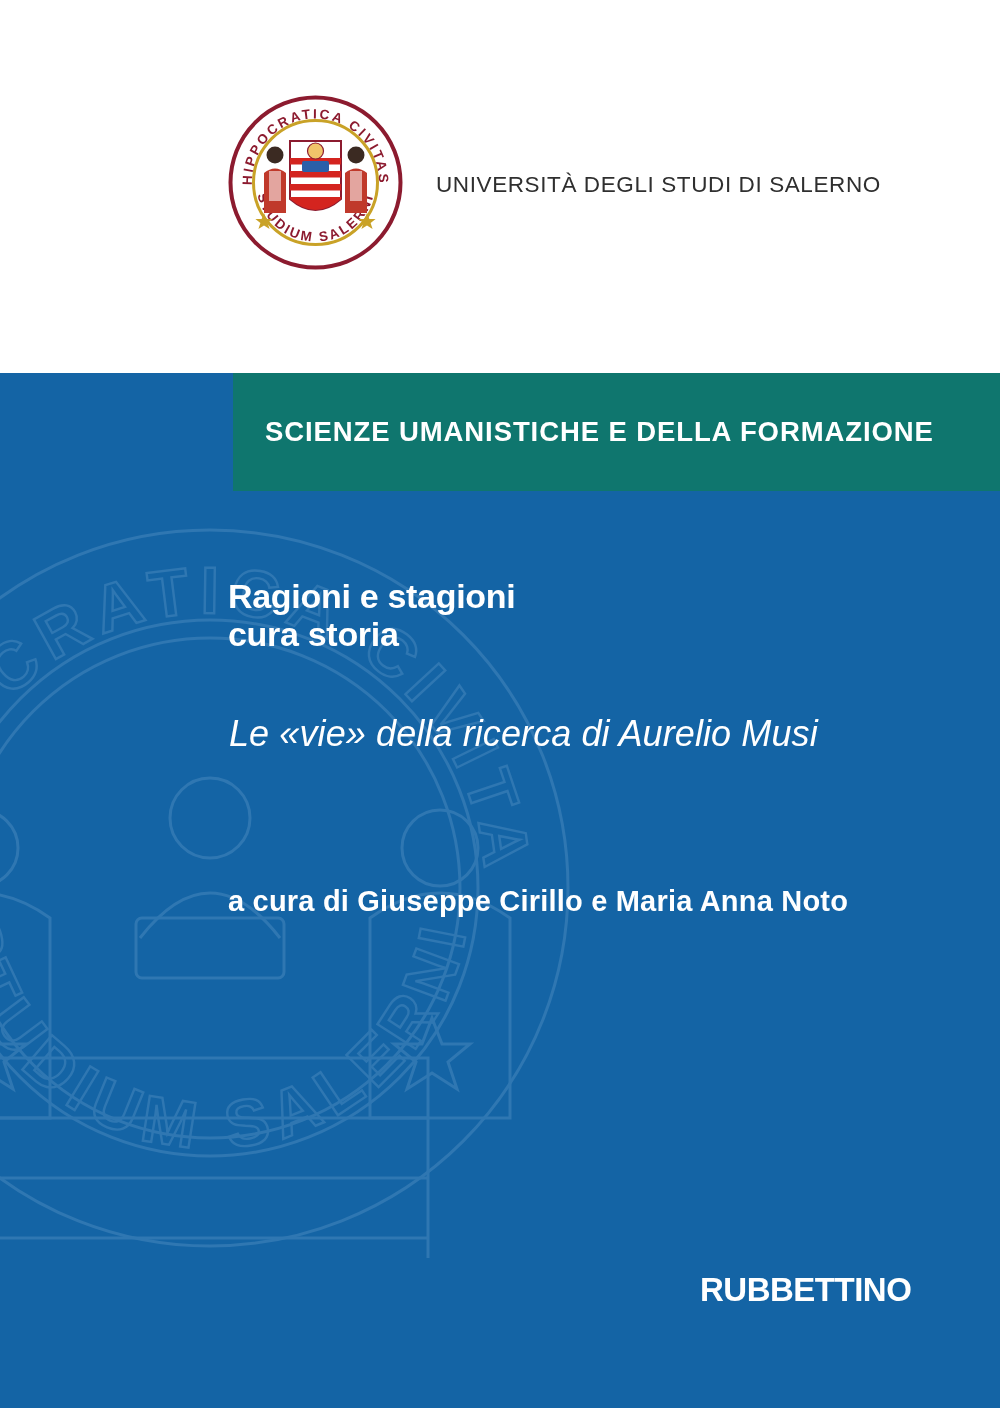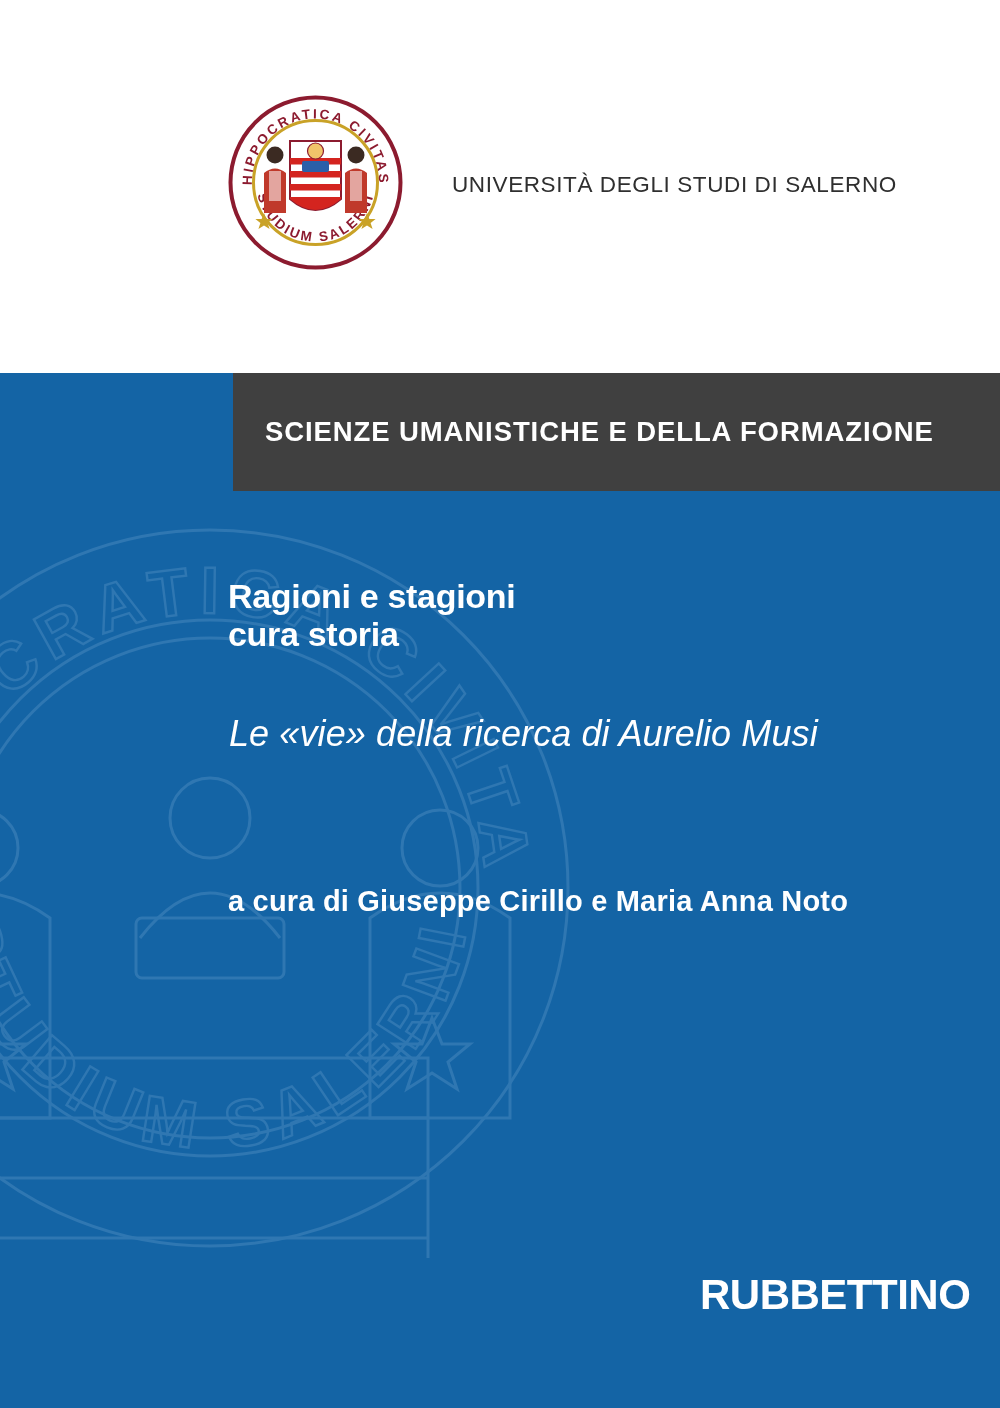--- a/index.html
+++ b/index.html
@@ -28,21 +28,21 @@
   }
   .crest-wrap {
     position: absolute;
     left: 228px;
     top: 95px;
     width: 175px;
     height: 175px;
   }
   .univ-name {
     position: absolute;
-    left: 452px;
+    left: 436px;
     top: 172px;
     font-size: 22.5px;
     letter-spacing: 0.6px;
     color: #2f2f2f;
     white-space: nowrap;
   }
 
   
   .body-blue {
     position: absolute;
@@ -64,21 +64,21 @@
     pointer-events: none;
   }
 
   
   .banner {
     position: absolute;
     left: 233px;
     top: 0px;
     width: 767px;
     height: 118px;
-    background: #404040;
+    background: #0f766e;
     display: flex;
     align-items: center;
     text-align: center;
   }
   .banner-text {
     color: #ffffff;
     font-size: 27.5px;
     font-weight: bold;
     letter-spacing: 0.9px;
     margin-left: 32px;
@@ -117,21 +117,21 @@
     letter-spacing: 0.2px;
     font-weight: bold;
   }
 
   
   .publisher {
     position: absolute;
     left: 700px;
     top: 898px;
     color: #ffffff;
-    font-size: 42px;
+    font-size: 33px;
     font-weight: bold;
     letter-spacing: -0.5px;
   }
 </style>
 </head>
 <body>
 
 <div class="page">
 
   <div class="header">

